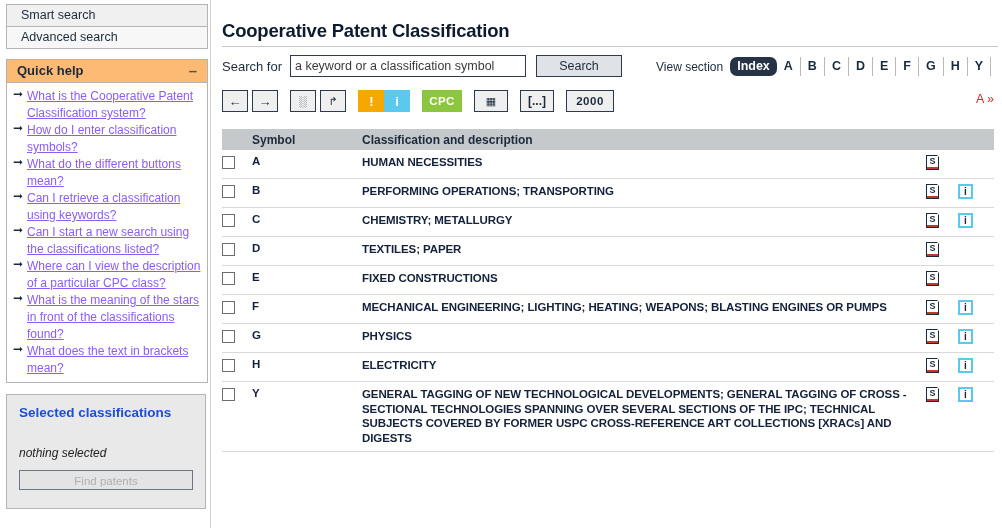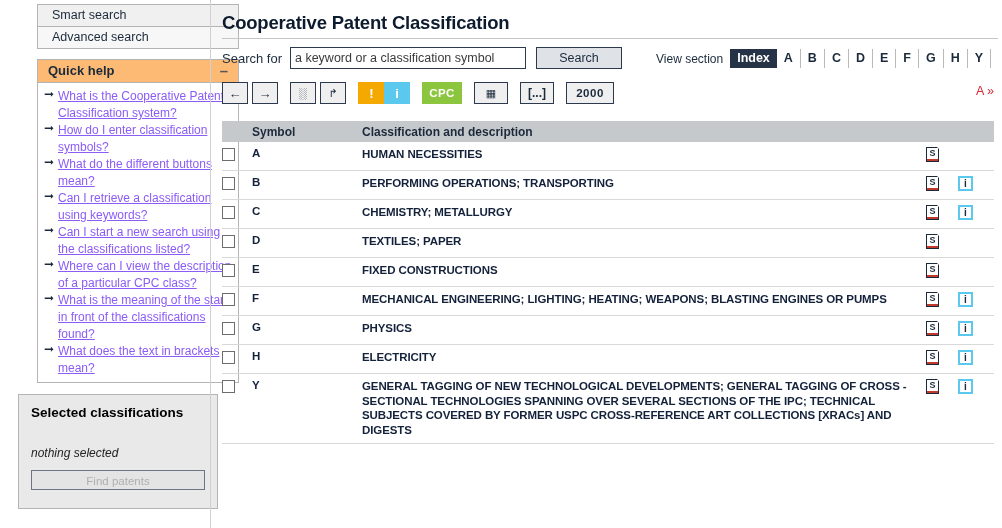--- a/index.html
+++ b/index.html
@@ -12,25 +12,24 @@
     position: relative;
     width: 1002px;
     height: 528px;
     overflow: hidden;
     background: #ffffff;
   }
 
   
   #sidebar {
     position: absolute;
-    left: 12px; top: 0;
+    left: 0; top: 0;
     width: 210px;
     height: 528px;
     background: #ffffff;
-    padding-left: 19px;
   }
   .tabs {
     border-left: 1px solid #b4b4b4;
     border-right: 1px solid #b4b4b4;
     border-top: 1px solid #b4b4b4;
     margin: 4px 2px 0 6px;
   }
   .tab {
     height: 21px;
     line-height: 21px;
@@ -107,21 +106,21 @@
     top: 394px;
     width: 200px;
     border: 1px solid #b4b4b4;
     background: #e9e9e9;
     box-sizing: border-box;
     padding: 10px 12px 12px 12px;
   }
   #selected-panel h3 {
     margin: 0 0 10px 0;
     font-size: 13.5px;
-    color: #000000;
+    color: #1d4ed8;
     font-weight: bold;
   }
   .nothing {
     font-size: 12px;
     font-style: italic;
     color: #222;
     margin-bottom: 10px;
     margin-top: 26px;
   }
   .dim-btn {
@@ -144,21 +143,21 @@
   #vsep {
     position: absolute;
     left: 210px; top: 0;
     width: 1px; height: 528px;
     background: #d0d0d0;
   }
 
   
   #main {
     position: absolute;
-    left: 218px; top: 8px;
+    left: 218px; top: 16px;
     width: 784px;
     height: 488px;
   }
   #page-title {
     font-size: 18.5px;
     font-weight: bold;
     color: #0d1b2e;
     margin: 4px 0 0 4px;
     letter-spacing: -0.2px;
   }
@@ -214,20 +213,21 @@
     color: #1b2a3b;
     margin-right: 7px;
   }
   .vs-index {
     background: #263246;
     color: #fff;
     font-size: 12.5px;
     font-weight: bold;
     padding: 2px 7px 3px 7px;
     cursor: pointer;
+    border-radius: 7px;
   }
   .vs-letter {
     font-size: 12.5px;
     font-weight: bold;
     color: #1b2a3b;
     padding: 2px 7px 3px 7px;
     border-right: 1px solid #b9b9b9;
     cursor: pointer;
   }
   .vs-letter:first-of-type { border-left: 1px solid #b9b9b9; }

